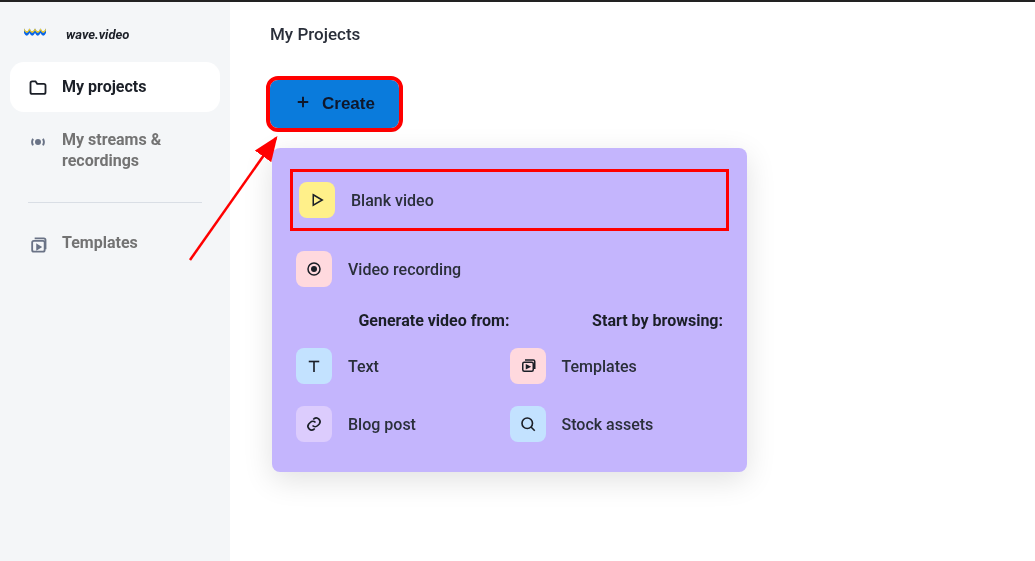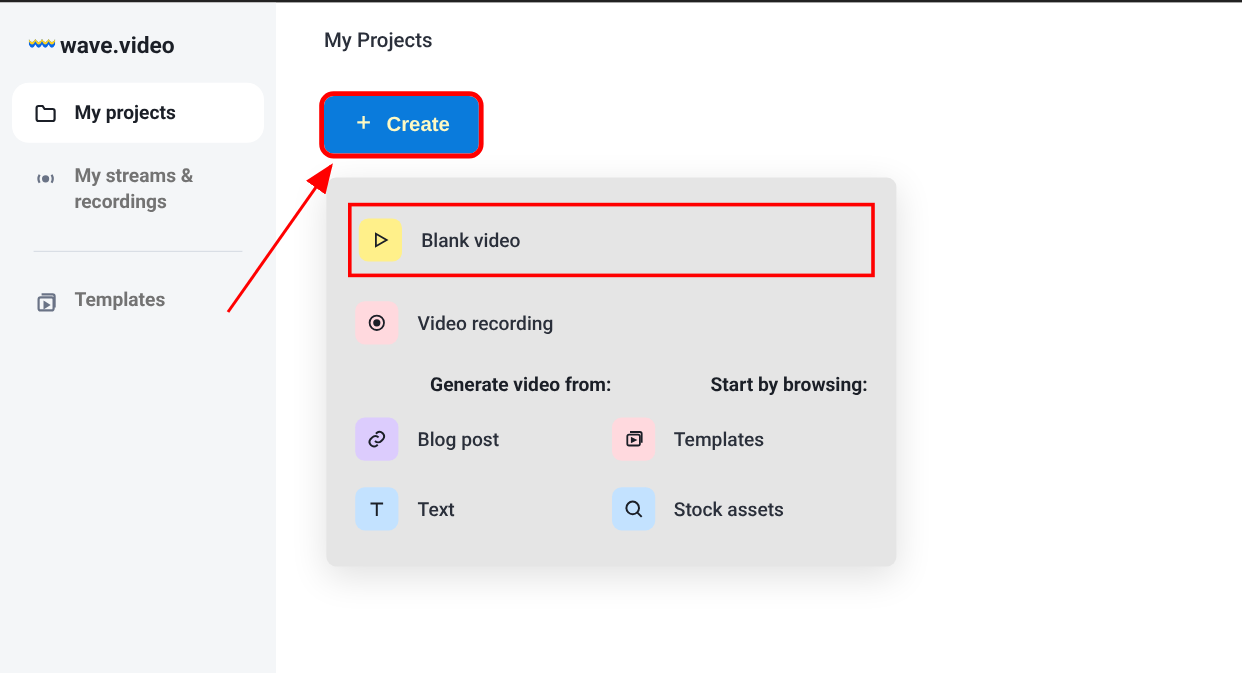--- a/index.html
+++ b/index.html
@@ -23,25 +23,26 @@
       width: 230px;
       background: #f4f6f8;
       padding: 18px 10px;
       display: flex;
       flex-direction: column;
       gap: 4px;
     }
     .logo {
       display: flex;
       align-items: center;
-      gap: 4px;
+      gap: 20px;
       padding: 6px 14px 16px;
       font-weight: 700;
-      font-size: 19px;
+      font-size: 13px;
       color: #1b1f27;
+      font-style: italic;
     }
     .logo-mark {
       width: 22px;
       height: 16px;
       display: inline-flex;
     }
     .nav-item {
       display: flex;
       align-items: center;
       gap: 14px;
@@ -105,37 +106,37 @@
       padding: 0 24px;
       height: 48px;
       border-radius: 8px;
       font-size: 17px;
       font-weight: 700;
       cursor: pointer;
       border: none;
     }
     .btn-primary {
       background: #0a7bdc;
-      color: #fef9c3;
+      color: #0f172a;
     }
     .btn-outlined {
       background: #fff;
       color: #1f98f4;
       border: 1.5px solid #1f98f4;
     }
     .highlight-red {
       outline: 4px solid #ff0000;
       outline-offset: 0;
     }
     .dropdown {
       position: absolute;
       top: 146px;
       left: 42px;
       width: 475px;
-      background: #e5e5e5;
+      background: #c4b5fd;
       border-radius: 8px;
       box-shadow: 0 8px 30px rgba(0,0,0,0.12);
       padding: 24px 24px 28px;
     }
     .dropdown-section-title {
       font-size: 16px;
       font-weight: 700;
       color: #1b1f27;
       margin-bottom: 16px;
       margin-top: 22px;
@@ -287,36 +288,36 @@
             </svg>
           </span>
           <span class="dd-label">Video recording</span>
         </div>
       </div>
 
       <div class="dd-columns">
         <div class="dd-col">
           <div class="dropdown-section-title">Generate video from:</div>
           <div class="dd-item">
+            <span class="dd-icon-box" style="background:#c3e2ff">
+              <svg width="18" height="18" viewBox="0 0 24 24" fill="none" stroke="#1b1f27" stroke-width="2.2">
+                <path d="M5 6h14"></path>
+                <path d="M12 6v14"></path>
+              </svg>
+            </span>
+            <span class="dd-label">Text</span>
+          </div>
+          <div class="dd-item">
             <span class="dd-icon-box" style="background:#dcccfd">
               <svg width="18" height="18" viewBox="0 0 24 24" fill="none" stroke="#1b1f27" stroke-width="2.2">
                 <path d="M10 14a5 5 0 0 0 7 0l2-2a5 5 0 0 0-7-7l-1 1"></path>
                 <path d="M14 10a5 5 0 0 0-7 0l-2 2a5 5 0 0 0 7 7l1-1"></path>
               </svg>
             </span>
             <span class="dd-label">Blog post</span>
-          </div>
-          <div class="dd-item">
-            <span class="dd-icon-box" style="background:#c3e2ff">
-              <svg width="18" height="18" viewBox="0 0 24 24" fill="none" stroke="#1b1f27" stroke-width="2.2">
-                <path d="M5 6h14"></path>
-                <path d="M12 6v14"></path>
-              </svg>
-            </span>
-            <span class="dd-label">Text</span>
           </div>
         </div>
 
         <div class="dd-col">
           <div class="dropdown-section-title">Start by browsing:</div>
           <div class="dd-item">
             <span class="dd-icon-box" style="background:#ffd9de">
               <svg width="18" height="18" viewBox="0 0 24 24" fill="none" stroke="#1b1f27" stroke-width="2">
                 <rect x="5" y="7" width="14" height="12" rx="2"></rect>
                 <path d="M8 4h11a2 2 0 0 1 2 2v10"></path>

